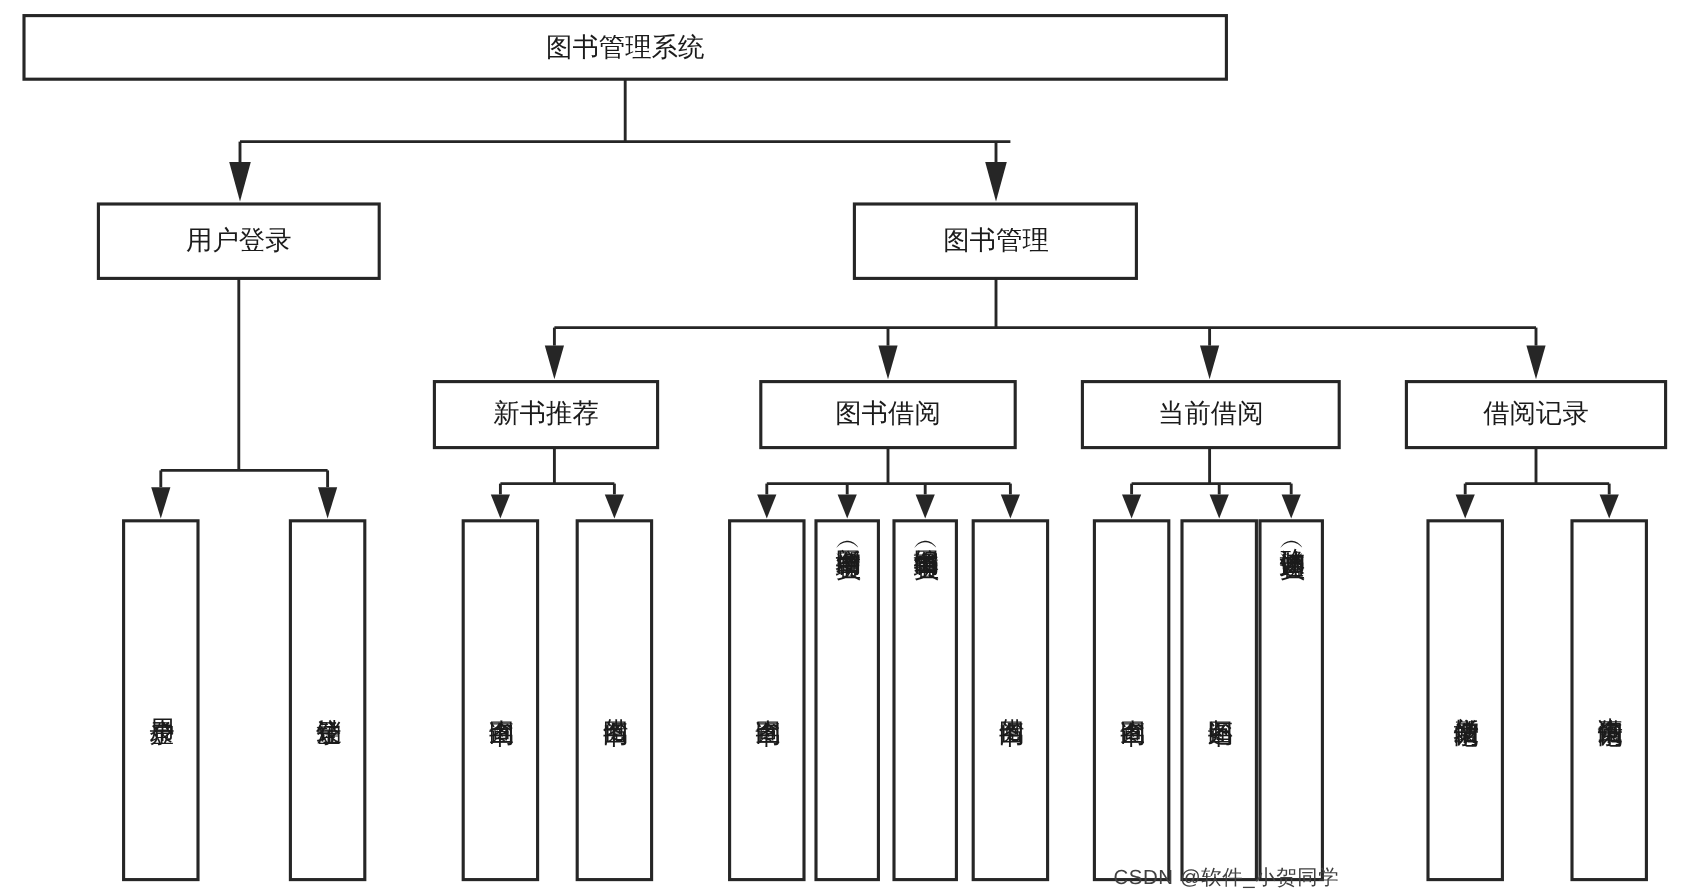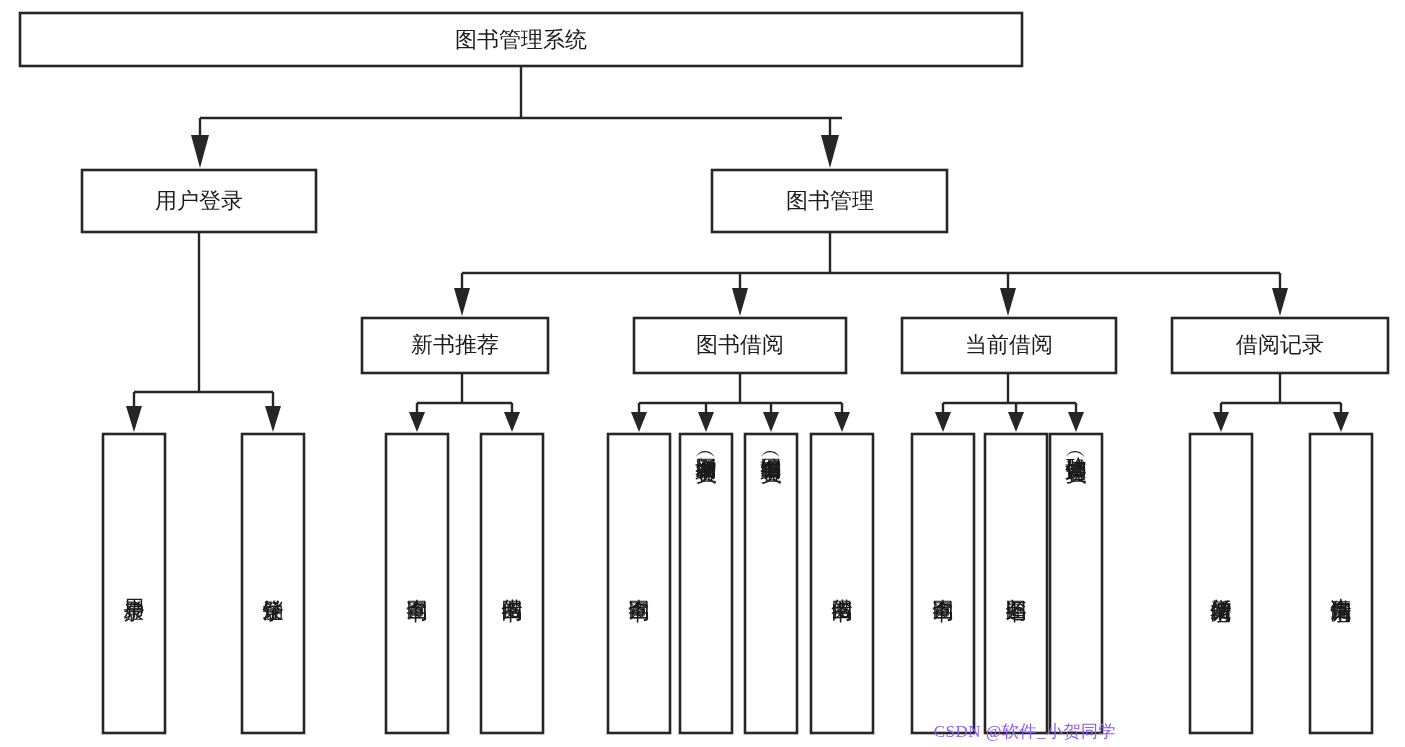--- a/index.html
+++ b/index.html
@@ -47,23 +47,23 @@
     font-family: "Liberation Sans", "DejaVu Sans", sans-serif;
     font-size: 22px;
     fill: #1b1b1b;
     text-anchor: middle;
     dominant-baseline: middle;
   }
   .watermark-text {
     position: absolute;
     right: 8px;
     bottom: 4px;
-    font-family: Liberation Serif, serif;
+    font-family: Liberation Sans, sans-serif;
     font-size: 17px;
-    color: #8b5cf6;
+    color: #404040;
     white-space: nowrap;
     letter-spacing: 0.5px;
   }
   .vlabel-wrap {
     position: absolute;
     display: flex;
     align-items: center;
     justify-content: center;
     pointer-events: none;
   }

